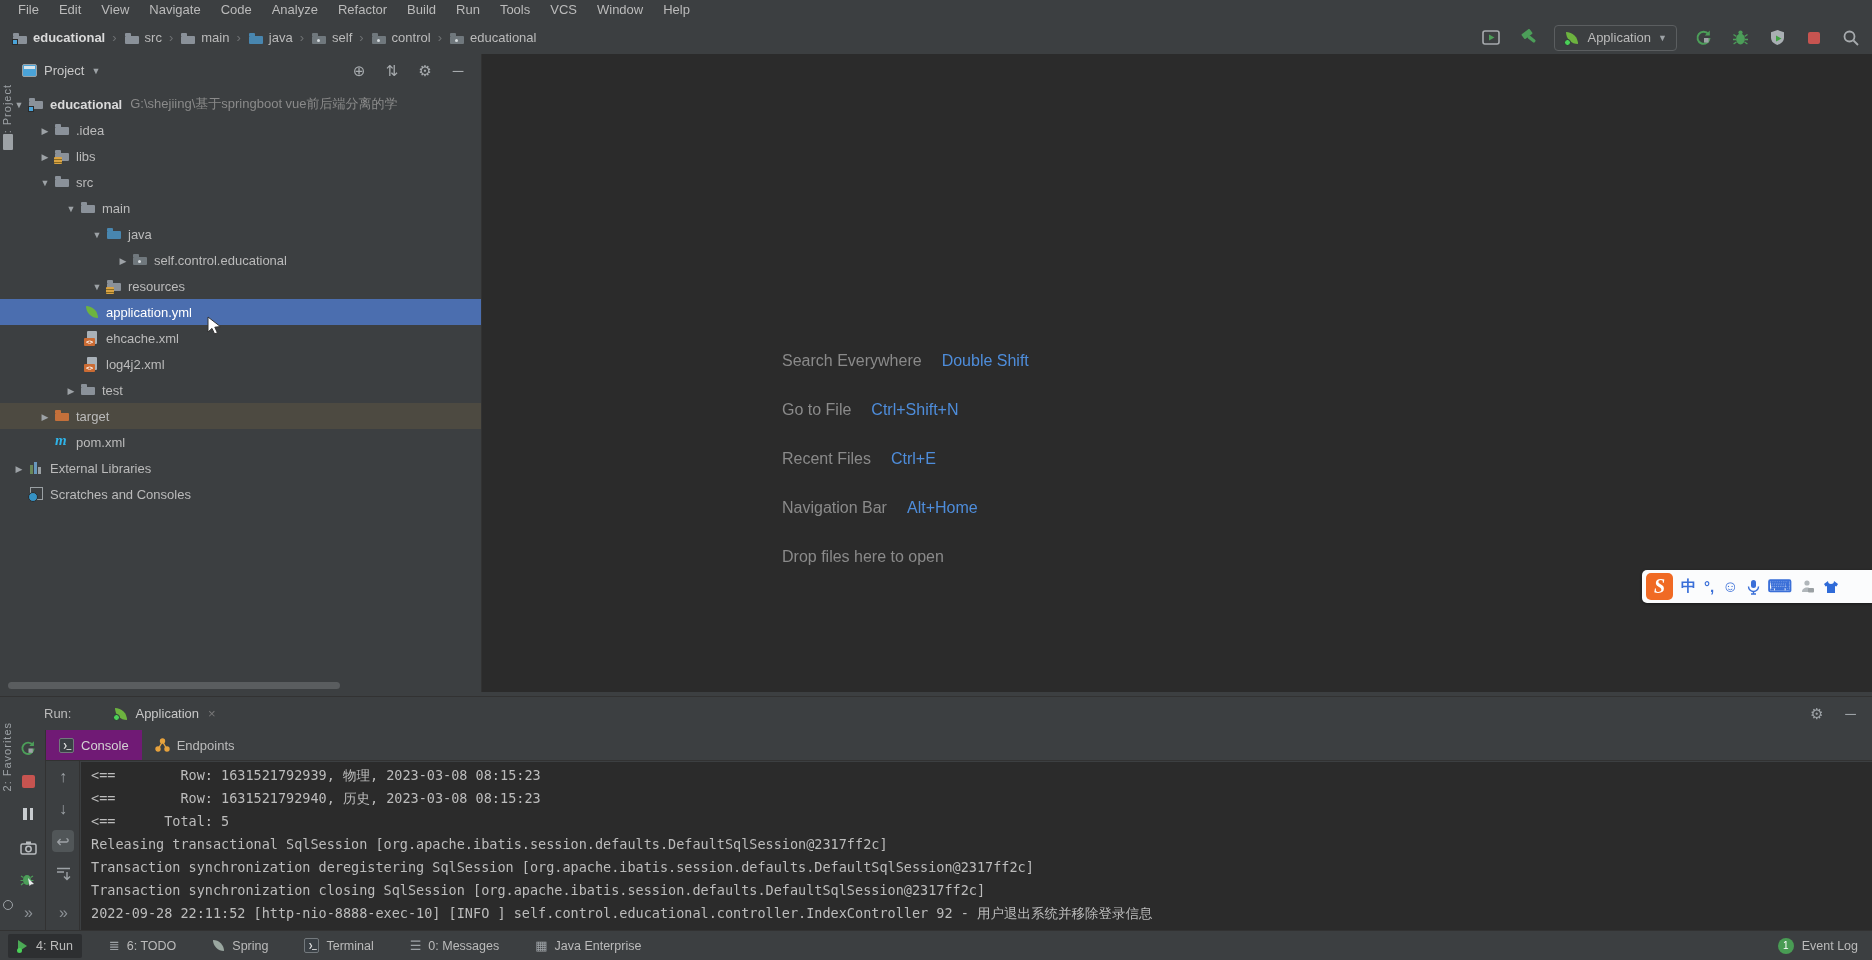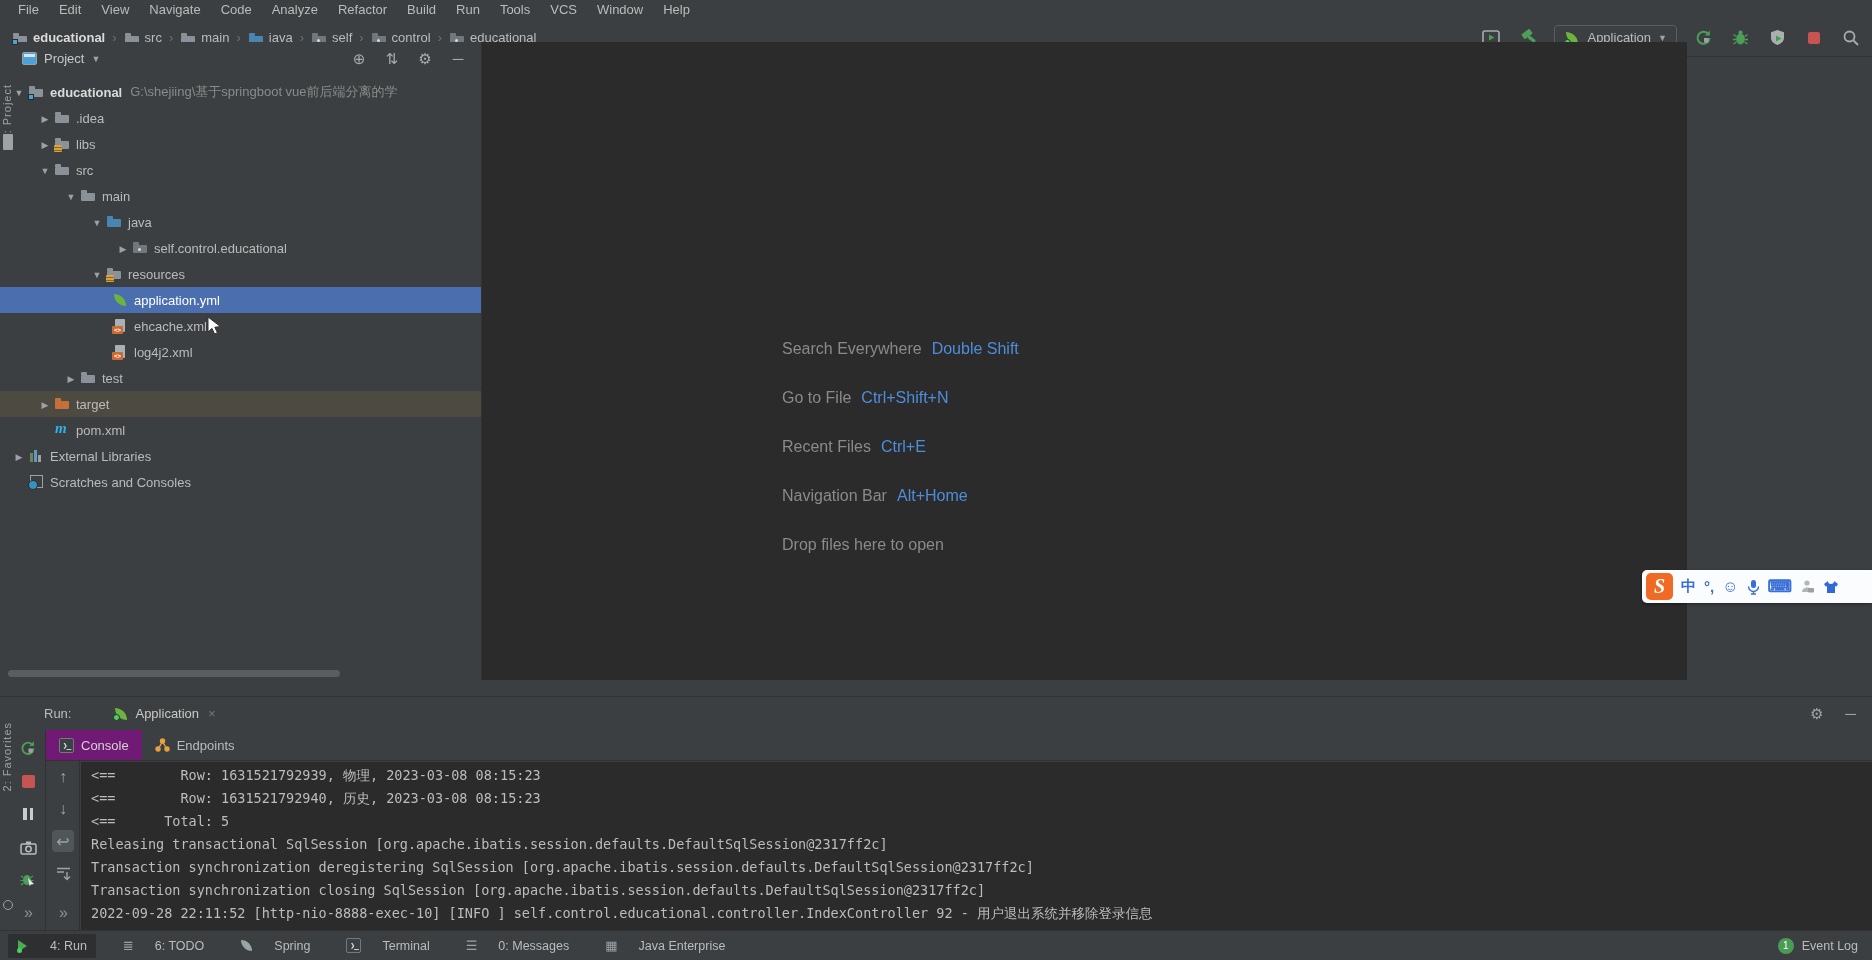--- a/index.html
+++ b/index.html
@@ -37,21 +37,21 @@
   .runconfig .rlabel { font-size:13px; color:#bbbbbb; }
   .dd-arrow { color:#9da2a6; font-size:9px; }
   .dd-arrow::before { content:"▼"; }
   
   .leaf { position:relative; width:16px; height:16px; display:inline-block; flex:none; }
   .leaf::before { content:""; position:absolute; left:2px; top:2px; width:12px; height:12px; background:#6db33f; border-radius:0 100% 0 100%; }
   .leaf.running .rdot { content:""; position:absolute; left:0; bottom:0; width:7px; height:7px; border-radius:50%; background:#4ad158; border:1px solid #2f3234; }
   .leaf.gray::before { background:#9aa7a0; }
   .stop-sq { width:12px; height:12px; background:#c75450; border-radius:2px; }
   
-  .main { position:absolute; top:42px; left:0; width:1687px; height:638px; display:flex; }
+  .main { position:absolute; top:54px; left:0; width:1872px; height:638px; display:flex; }
   .stripe { position:absolute; left:0; top:58px; width:16px; height:872px; z-index:5; }
   .stripe .vlabel { position:absolute; left:1px; writing-mode:vertical-rl; transform:rotate(180deg); font-size:11px; color:#9da2a6; letter-spacing:1px; }
   .stripe .vtop { top:26px; }
   .stripe .vbot { top:664px; }
   .stripe .handle { position:absolute; left:3px; top:76px; width:10px; height:16px; background:#9da2a6; border-radius:1px; }
   .stripe .circ { position:absolute; left:3px; top:842px; width:10px; height:10px; border:1.5px solid #9da2a6; border-radius:50%; }
   
   .ppanel { width:482px; height:100%; border-right:1px solid #323232; display:flex; flex-direction:column; background:#3c3f41; position:relative; }
   .phead { height:33px; display:flex; align-items:center; padding:0 10px 0 22px; gap:7px; }
   .toolwin-ic { width:15px; height:13px; background:#4aa3d8; border:1px solid #9aa0a3; border-radius:2px; position:relative; }
@@ -64,38 +64,38 @@
   .trow .arr { width:18px; flex:none; text-align:center; color:#9da2a6; font-size:10px; }
   .arr.exp::before { content:"▼"; font-size:9px; }
   .arr.col::before { content:"▶"; font-size:9px; }
   .trow .lbl { margin-left:6px; }
   .trow.sel { background:#4b6eaf; color:#ffffff; }
   .trow.hl { background:#4d4a41; }
   .trow .extra { margin-left:8px; color:#8a8a8a; overflow:hidden; }
   .lbl.bold { font-weight:bold; color:#dadada; }
   .lvl0 { padding-left:10px; } .lvl1 { padding-left:36px;align-items:center; } .lvl2 { padding-left:62px; }
   .lvl3 { padding-left:88px; } .lvl4 { padding-left:114px; }
-  .lvl4f { padding-left:112px; } 
+  .lvl4f { padding-left:84px; } 
   
   .ic { position:relative; width:16px; height:16px; flex:none; display:inline-block; }
   .xmlf::before { content:""; position:absolute; left:3px; top:1px; width:10px; height:13px; background:#a9b1b8; border-radius:1px; }
   .xmlf::after { content:"<>"; position:absolute; left:0; bottom:0; width:11px; height:8px; background:#cb6b33; color:#fff;
      font:bold 6px/8px "DejaVu Sans Mono",monospace; text-align:center; border-radius:1px; }
   .maven::before { content:"m"; position:absolute; left:1px; top:-2px; font:italic bold 15px "Liberation Serif",serif; color:#2fb3e8; }
   .extlib b { position:absolute; bottom:2px; width:3px; background:#6897bb; }
   .extlib b:nth-child(1){ left:2px; height:9px; background:#6a8759; }
   .extlib b:nth-child(2){ left:6px; height:12px; }
   .extlib b:nth-child(3){ left:10px; height:7px; background:#9aa0a3; }
   .scratch::before { content:""; position:absolute; left:2px; top:1px; width:11px; height:11px; border:1.5px solid #9aa0a3; }
   .scratch::after { content:""; position:absolute; left:0; bottom:0; width:8px; height:8px; border-radius:50%; background:#3592c4; border:1px solid #2b2b2b; }
   .pscroll { position:absolute; bottom:3px; left:8px; width:332px; height:7px; background:#5a5d5f; border-radius:4px; }
   
   .editor { flex:1; background:#2b2b2b; position:relative; }
   .shortcuts { position:absolute; left:300px; top:282px; font-size:16px; }
-  .srow { height:49px; display:flex; align-items:center; gap:10px; color:#8a8a8a; }
+  .srow { height:49px; display:flex; align-items:center; gap:20px; color:#8a8a8a; }
   .srow .keys { color:#4e8ddb; }
   
   .ime { position:absolute; right:0; top:570px; width:230px; height:33px; background:#fbfcfd; border-radius:5px 0 0 5px;
      display:flex; align-items:center; gap:8px; padding:0 6px 0 4px; box-shadow:0 1px 3px rgba(0,0,0,.4); }
   .sogou-logo { width:27px; height:27px; background:#f06a24; border-radius:5px; color:#fff; font:italic bold 20px/26px "Liberation Serif",serif; text-align:center; }
   .sogou-logo::before { content:"S"; }
   .ime .b { color:#3a6fd8; font-weight:bold; font-size:15px; }
   .ime .smile::before { content:"☺"; font-size:16px; }
   .ime .kbd::before { content:"⌨"; font-size:17px; }
   
@@ -123,21 +123,21 @@
   .ctab.on { background:#701a75; color:#d3d3d3; }
   .console-ic { width:15px; height:15px; background:#3a4045; border:1px solid #73797d; border-radius:2px; color:#e4e4e4;
      font:bold 8px/13px "DejaVu Sans Mono",monospace; text-align:center; }
   .console-ic::before { content:"❯_"; letter-spacing:-1px; }
   .console { position:absolute; left:81px; right:0; top:32px; bottom:0; background:#2b2b2b; overflow:hidden;
      font-family:"DejaVu Sans Mono","Liberation Mono",monospace; font-size:13.5px; line-height:23px; color:#bcbcbc; padding:2px 0 0 10px; }
   .cline { white-space:pre; }
   
   .statusbar { position:absolute; left:0; top:930px; width:1872px; height:30px; border-top:1px solid #323232;
      display:flex; align-items:center; padding:0 14px 0 8px; font-size:12.5px; color:#bbbbbb; }
-  .sitem { display:flex; align-items:center; gap:21px; height:24px; padding:0 9px; margin-right:18px; cursor:pointer; }
+  .sitem { display:flex; align-items:center; gap:7px; height:24px; padding:0 9px; margin-right:18px; cursor:pointer; }
   .sitem.active { background:#2d2f31; border-radius:2px; }
   .sb-run { position:relative; width:12px; height:12px; }
   .sb-run::before { content:""; position:absolute; left:1px; top:0; border-left:9px solid #4ca956; border-top:6px solid transparent; border-bottom:6px solid transparent; }
   .sb-run::after { content:""; position:absolute; left:0; bottom:-1px; width:5px; height:5px; border-radius:50%; background:#4ad158; }
   .sb-glyph { color:#9da2a6; font-size:13px; }
   .leaf.mini { width:13px; height:13px; } .leaf.mini::before { left:1px; top:1px; width:11px; height:11px; }
   .statusbar .spacer { flex:1; }
   .evbadge { width:16px; height:16px; border-radius:50%; background:#499c54; color:#fff; font-size:10px; line-height:16px; text-align:center; margin-right:8px; }
   
   .cursor { position:absolute; left:206px; top:316px; z-index:50; pointer-events:none; }

